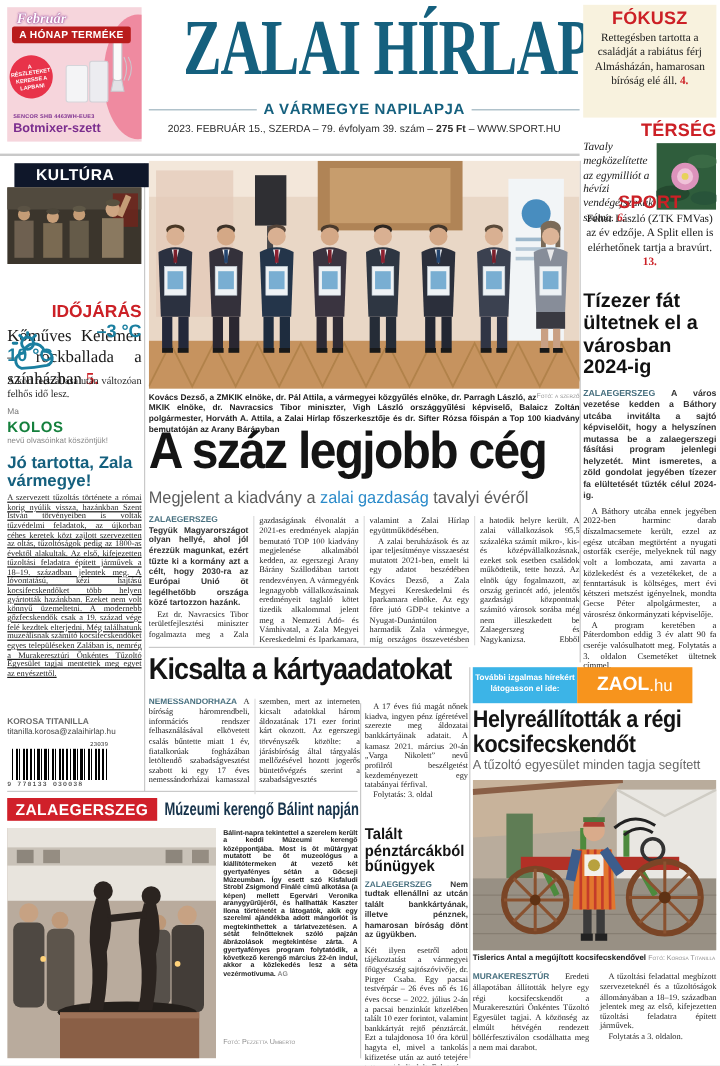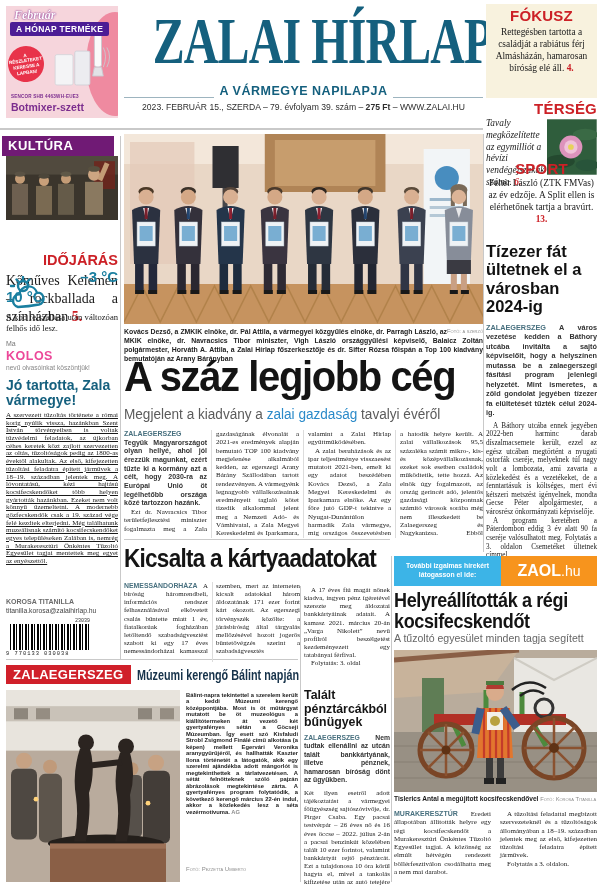--- a/index.html
+++ b/index.html
@@ -10,61 +10,61 @@
   .rule{position:absolute;background:#c9c9c9;}
   .loc{font-family:"Liberation Sans",sans-serif;font-weight:bold;color:#48707f;}
   .pgno{color:#cc2026;font-weight:bold;}
   .credit{font-variant:small-caps;color:#8d8d8d;font-family:"Liberation Sans",sans-serif;font-weight:normal;}
 
   
   .ad{left:6px;top:6px;width:112px;height:112px;background:#f6d5dc;overflow:hidden;}
   .ad-swish{position:absolute;right:-26px;top:6px;width:58px;height:104px;background:#ef8aa0;border-radius:50%;}
   .ad-month{position:absolute;left:8px;top:2px;font-family:"Liberation Serif",serif;font-style:italic;font-weight:bold;
             color:#fff;font-size:12px;text-shadow:0 0 2px #8a2e8e,0 0 1px #8a2e8e;}
-  .ad-band{position:absolute;left:4px;top:16px;background:#4c1d95;color:#fff;font-weight:bold;font-size:8.5px;
+  .ad-band{position:absolute;left:4px;top:16px;background:#b91c1c;color:#fff;font-weight:bold;font-size:8.5px;
            padding:2px 6px;border-radius:2px;letter-spacing:.3px;}
   .ad-sticker{position:absolute;left:2px;top:40px;width:36px;height:36px;border-radius:50%;background:#e8334a;color:#fff;
               font-size:4.6px;font-weight:bold;text-align:center;display:flex;align-items:center;justify-content:center;
               transform:rotate(-8deg);line-height:1.25;padding:2px;box-sizing:border-box;}
   .ad-code{position:absolute;left:5px;top:88px;font-size:4.6px;font-weight:bold;color:#7b2d8e;letter-spacing:.2px;}
   .ad-name{position:absolute;left:5px;top:95px;font-size:10.5px;font-weight:bold;color:#7b2d8e;}
   .ad-img{position:absolute;right:4px;top:24px;}
 
   .mast-title{left:124px;top:0;width:359px;height:80px;text-align:center;font-family:"Liberation Serif",serif;
               font-weight:bold;color:#15607e;font-size:57px;line-height:80px;letter-spacing:-1px;white-space:nowrap;
               transform:scale(.84,1.16);transform-origin:50% 45%;}
-  .mast-tag{left:124px;top:84px;width:359px;display:flex;align-items:flex-end;gap:6px;color:#15607e;
+  .mast-tag{left:124px;top:84px;width:359px;display:flex;align-items:center;gap:6px;color:#15607e;
             font-weight:bold;font-size:12.5px;letter-spacing:.5px;}
   .mast-tag .ln{flex:1;height:1px;background:#9db4bf;}
   .mast-date{left:124px;top:102px;width:359px;text-align:center;font-size:8.6px;color:#2e2e2e;}
 
   .fokusz{left:486px;top:4px;width:111px;height:94px;background:#f8f2de;box-sizing:border-box;padding:3px 5px;}
   .sec-label{color:#cc2026;font-weight:bold;font-size:15px;letter-spacing:.2px;}
   .fokusz .sec-label{text-align:center;}
   .fokusz-txt{font-size:9.4px;line-height:1.28;text-align:center;margin-top:2px;}
   .terseg{left:486px;top:100px;width:111px;}
   .terseg .sec-label{text-align:right;}
   .terseg-row{display:flex;gap:3px;margin-top:1px;}
   .terseg-txt{font-size:9.4px;line-height:1.25;text-align:left;flex:1;font-style:italic;}
   .sport{left:486px;top:160px;width:111px;}
   .sport .sec-label{text-align:center;}
   .sport-txt{font-size:9.4px;line-height:1.27;text-align:center;margin-top:1px;}
 
   
-  .kultura-label{left:2px;top:136px;width:112px;height:20px;background:#701a75;color:#fff;font-weight:bold;
-                 font-size:13px;line-height:20px;padding-left:6px;box-sizing:border-box;letter-spacing:.5px;}
+  .kultura-label{left:12px;top:136px;width:112px;height:20px;background:#0f172a;color:#fff;font-weight:bold;
+                 font-size:13px;line-height:20px;padding-left:18px;box-sizing:border-box;letter-spacing:.5px;}
   .kultura-photo{left:6px;top:156px;width:112px;height:64px;}
   .kultura-cap{left:6px;top:224px;width:112px;font-size:14px;line-height:1.3;text-align:justify;margin-top:48px;}
   .weather-label{left:6px;top:252px;width:112px;text-align:right;color:#cc2026;font-weight:bold;font-size:14.5px;}
   .weather-icon{left:8px;top:276px;}
   .weather-low{left:6px;top:268px;width:112px;text-align:right;color:#1a7fa0;font-weight:bold;font-size:15px;}
   .weather-high{left:6px;top:288px;width:112px;text-align:left;color:#1a7fa0;font-weight:bold;font-size:15px;}
   .weather-fc{left:6px;top:312px;width:112px;font-size:8.6px;line-height:1.3;text-align:justify;}
   .weather-ma{left:6px;top:340px;width:60px;font-size:7px;color:#777;}
-  .weather-name{left:6px;top:349px;width:112px;color:#ec4899;font-weight:bold;font-size:12.5px;letter-spacing:.5px;}
+  .weather-name{left:6px;top:349px;width:112px;color:#15803d;font-weight:bold;font-size:12.5px;letter-spacing:.5px;}
   .weather-note{left:6px;top:364px;width:112px;font-size:6.6px;color:#888;}
   .greet-title{left:6px;top:378px;width:112px;color:#15607e;font-weight:bold;font-size:14px;line-height:1.1;}
   .greet-body{left:6px;top:412px;width:112px;font-size:7px;line-height:1.1;text-align:justify;text-decoration:underline;}
   .greet-author{left:6px;top:598px;width:112px;font-size:7px;font-weight:bold;color:#6b6b6b;}
   .greet-mail{left:6px;top:607px;width:112px;font-size:6.8px;color:#444;}
   .bc-top{left:34px;top:618px;width:56px;text-align:right;font-size:5px;font-family:"Liberation Mono",monospace;color:#333;}
   .bc-bars{left:10px;top:624px;width:80px;height:26px;
            background:repeating-linear-gradient(90deg,#000 0 1px,#fff 1px 3px,#000 3px 5px,#fff 5px 6px);}
   .bc-num{left:6px;top:651px;width:90px;font-size:5.4px;font-family:"Liberation Mono",monospace;letter-spacing:1px;color:#222;}
 
@@ -115,21 +115,21 @@
 
   
   .tiz{left:486px;top:226px;width:111px;margin-top:16px;}
   .tiz-headline{font-family:"Liberation Sans",sans-serif;font-weight:bold;font-size:16.5px;line-height:1.12;color:#111;}
   .tiz-lede{margin-top:7px;font-family:"Liberation Sans",sans-serif;font-weight:bold;font-size:7.3px;
             line-height:1.3;text-align:justify;color:#333;}
   .tiz-body{margin-top:4px;font-size:7.2px;line-height:1.2;text-align:justify;}
   .tiz-body p{margin:0;text-indent:7px;}
 
   
-  .zaol{left:394px;top:556px;width:203px;height:30px;display:flex;}
+  .zaol{left:394px;top:556px;width:183px;height:30px;display:flex;}
   .zaol-blue{flex:1;background:#3cb4e7;color:#fff;font-family:"Liberation Sans",sans-serif;font-weight:bold;
              font-size:6.8px;line-height:1.3;display:flex;flex-direction:column;align-items:center;justify-content:center;}
   .zaol-orange{width:96px;background:#f7941d;color:#fff;display:flex;align-items:center;justify-content:center;
                font-family:"Liberation Sans",sans-serif;font-weight:bold;font-size:16px;}
   .zaol-orange .tld{font-weight:normal;font-size:14px;}
   .hely-headline{left:394px;top:590px;width:203px;font-family:"Liberation Sans",sans-serif;font-weight:bold;
                  font-size:20px;line-height:1.03;letter-spacing:-.4px;color:#141414;transform:scaleX(.9);transform-origin:0 0;}
   .hely-sub{left:394px;top:632px;width:203px;font-family:"Liberation Sans",sans-serif;font-size:11px;color:#666;
             transform:scaleX(.96);transform-origin:0 0;white-space:nowrap;}
   .hely-photo{left:394px;top:650px;width:203px;height:142px;}
@@ -162,21 +162,21 @@
     <div class="ad-name">Botmixer-szett</div>
   </div>
 
   <div class="abs mast-title">ZALAI HÍRLAP</div>
   <div class="abs mast-tag sans">
     <div class="ln"></div>
     <span>A VÁRMEGYE NAPILAPJA</span>
     <div class="ln"></div>
   </div>
   <div class="abs mast-date sans">
-    <span>2023. FEBRUÁR 15., SZERDA – 79. évfolyam 39. szám – </span><b>275 Ft</b><span> – WWW.ZALAI.HU</span>
+    <span>2023. FEBRUÁR 15., SZERDA – 79. évfolyam 39. szám – </span><b>275 Ft</b><span> – WWW.SPORT.HU</span>
   </div>
 
   <div class="abs fokusz">
     <div class="sec-label sans">FÓKUSZ</div>
     <div class="fokusz-txt">
       <span>Rettegésben tartotta a családját a rabiátus férj Almásházán, hamarosan bíróság elé áll. </span><span class="pgno">4.</span>
     </div>
   </div>
 
   <div class="abs terseg">

